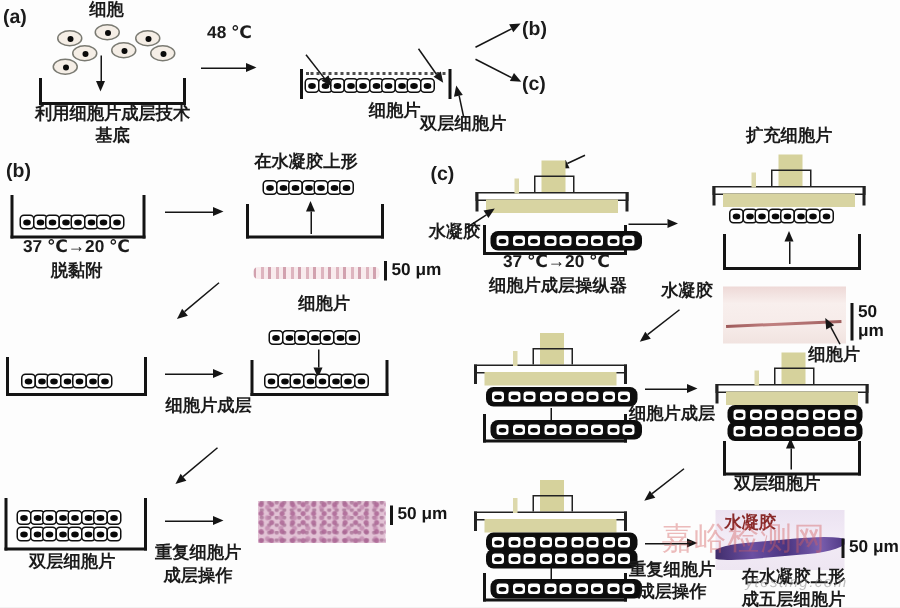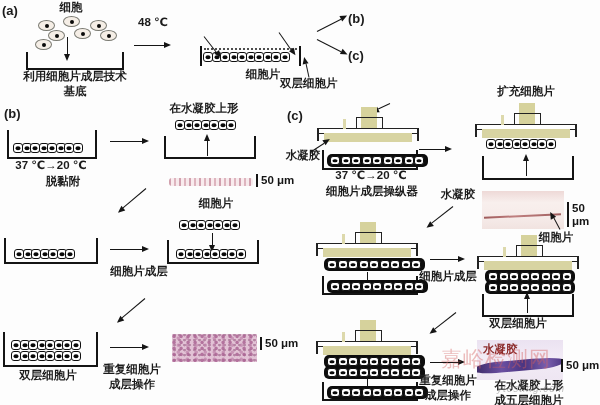--- a/index.html
+++ b/index.html
@@ -111,21 +111,21 @@
       <span class="cq"></span>
       <span class="cq"></span>
       <span class="cq"></span>
       <span class="cq"></span>
       <span class="cq"></span>
       <span class="cq"></span>
       <span class="cq"></span>
       <span class="cq"></span>
     </div>
   <div class="lbl" style="left:6px;top:158px;width:90px;">37 ℃→20 ℃</div>
-  <div class="lbl" style="left:30px;top:174px;width:66px;">脱黏附</div>
+  <div class="lbl" style="left:18px;top:174px;width:66px;">脱黏附</div>
 
   <div class="arr-r" style="left:110px;top:141px;width:32px;"></div>
 
   <div class="lbl" style="left:156px;top:101px;width:96px;">在水凝胶上形</div>
   <div class="sheet" style="left:175px;top:120px;">
       <span class="cq"></span>
       <span class="cq"></span>
       <span class="cq"></span>
       <span class="cq"></span>
       <span class="cq"></span>

